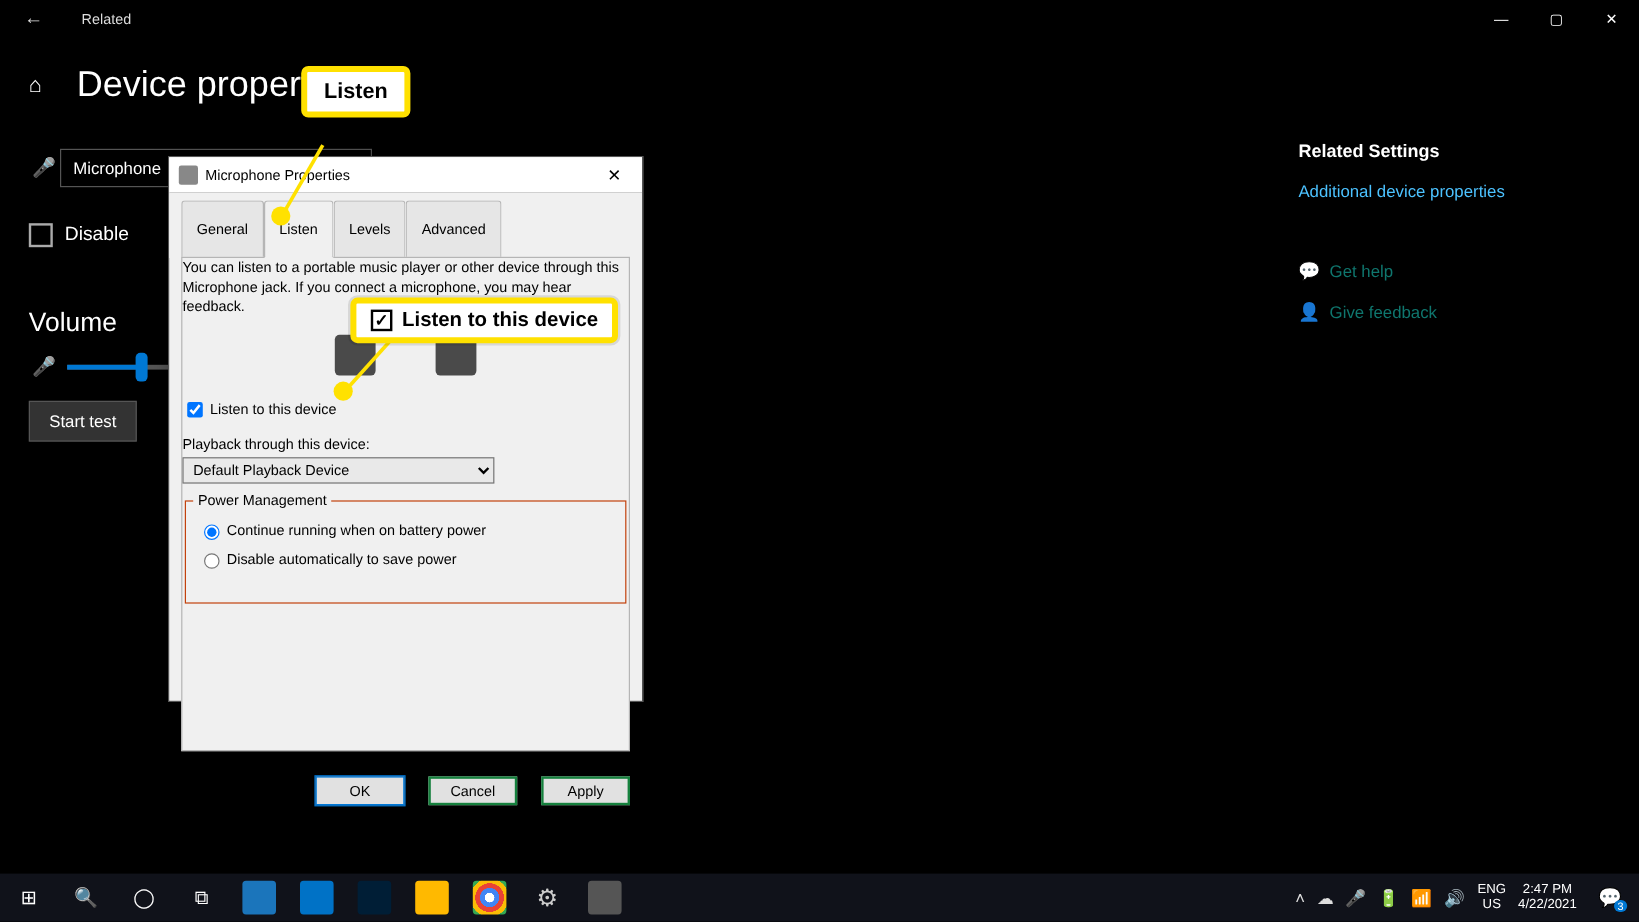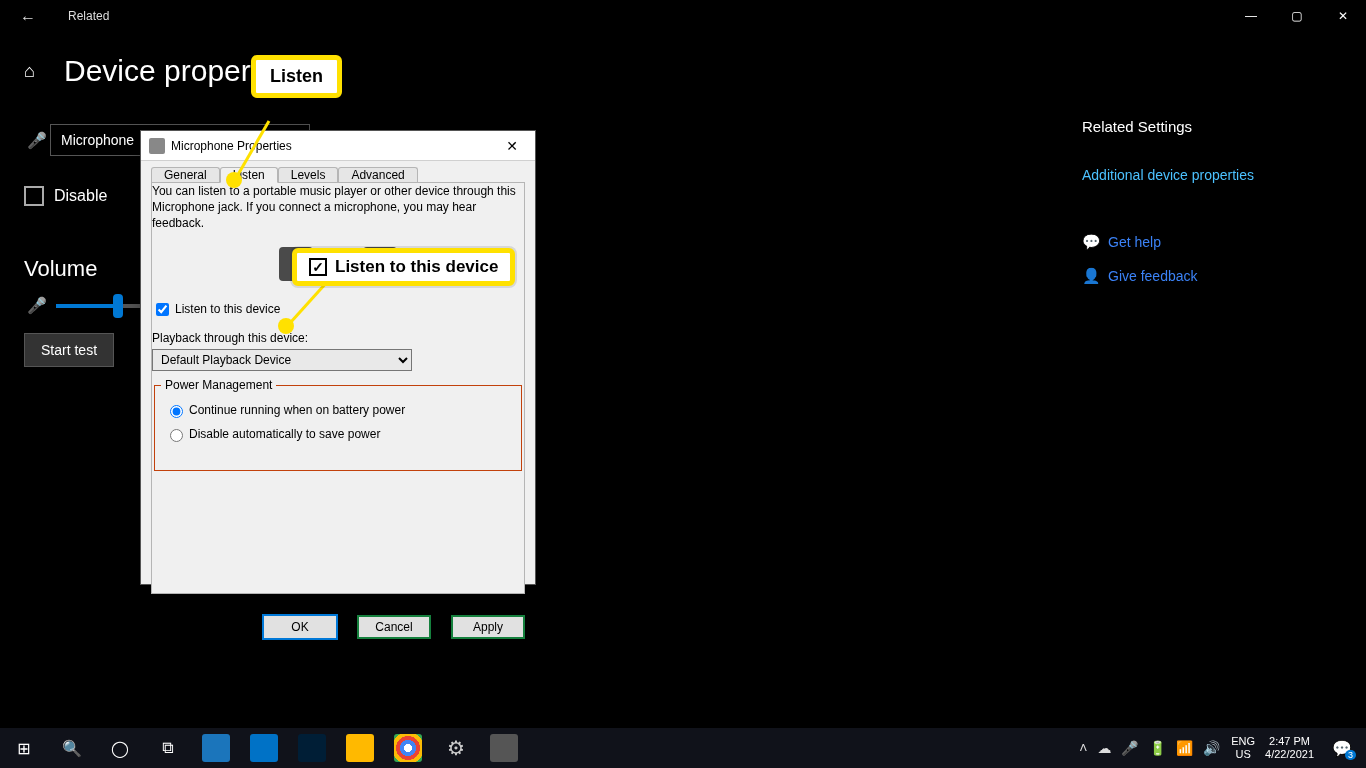--- a/index.html
+++ b/index.html
@@ -29,35 +29,35 @@
 
 .section-h{font-size:22px;font-weight:400;margin:50px 0 14px 0}
 
 .slider-row{display:flex;align-items:center}
 .slider-track{position:relative;width:280px;height:4px;background:#555;margin-left:6px}
 .slider-fill{position:absolute;left:0;top:0;height:100%;background:#0078d4;width:22%}
 .slider-thumb{position:absolute;top:50%;left:22%;width:10px;height:24px;background:#0078d4;transform:translate(-50%,-50%);border-radius:4px}
 
 .start-test-btn{margin-top:18px;height:34px;padding:0 16px;background:#333;border:1px solid #555;color:#fff;font-size:14px}
 
-.related-h{font-size:15px;margin:0 0 32px 0;color:#fff;font-weight:400}
+.related-h{font-size:15px;margin:0 0 16px 0;color:#fff;font-weight:700}
 .link{color:#4cc2ff;font-size:14px;text-decoration:none;display:block;margin-bottom:14px}
 .help-row{display:flex;align-items:center;margin-top:50px;margin-bottom:16px}
 .help-row .hicon{width:26px;color:#ccc;font-size:15px}
-.help-row a{color:#3b82f6;font-size:14px;text-decoration:none}
+.help-row a{color:#0f766e;font-size:14px;text-decoration:none}
 
 
 .dialog{position:absolute;left:140px;top:130px;width:396px;height:455px;background:#f0f0f0;color:#000;border:1px solid #555;box-shadow:6px 6px 18px rgba(0,0,0,.6);font-size:12px}
 .dlg-title{height:30px;background:#fff;display:flex;align-items:center;padding:0 8px;border-bottom:1px solid #d0d0d0;color:#000}
 .dlg-title .dlg-icon{width:16px;height:16px;margin-right:6px;background:#888;border-radius:2px}
 .dlg-title .spacer{flex:1}
 .dlg-close{width:30px;text-align:center;font-size:14px}
 
 .dlg-tabs{display:flex;padding:6px 10px 0 10px;background:#f0f0f0;position:relative}
-.dlg-tab{padding:0 12px;border:1px solid #b5b5b5;border-bottom:none;background:#e6e6e6;color:#000;border-radius:3px 3px 0 0;margin-right:0;font-size:12px;position:relative}
+.dlg-tab{padding:16px 12px;border:1px solid #b5b5b5;border-bottom:none;background:#e6e6e6;color:#000;border-radius:3px 3px 0 0;margin-right:0;font-size:12px;position:relative}
 .dlg-tab.active{background:#f0f0f0;border-bottom:1px solid #f0f0f0;z-index:2}
 .dlg-tabpanel{border:1px solid #b5b5b5;margin:0 10px 10px 10px;padding:0;height:412px;background:#f0f0f0;position:relative;top:-1px}
 
 .dlg-desc{color:#000;line-height:1.35}
 .dlg-graphic{display:flex;align-items:center;justify-content:center;gap:50px;margin:12px 0 16px 0;height:40px}
 .g-mic,.g-spk{width:34px;height:34px;background:#4a4a4a;border-radius:4px}
 
 .dlg-check{display:flex;align-items:center;margin:4px 0 12px 0}
 .dlg-check input{margin-right:6px}
 

